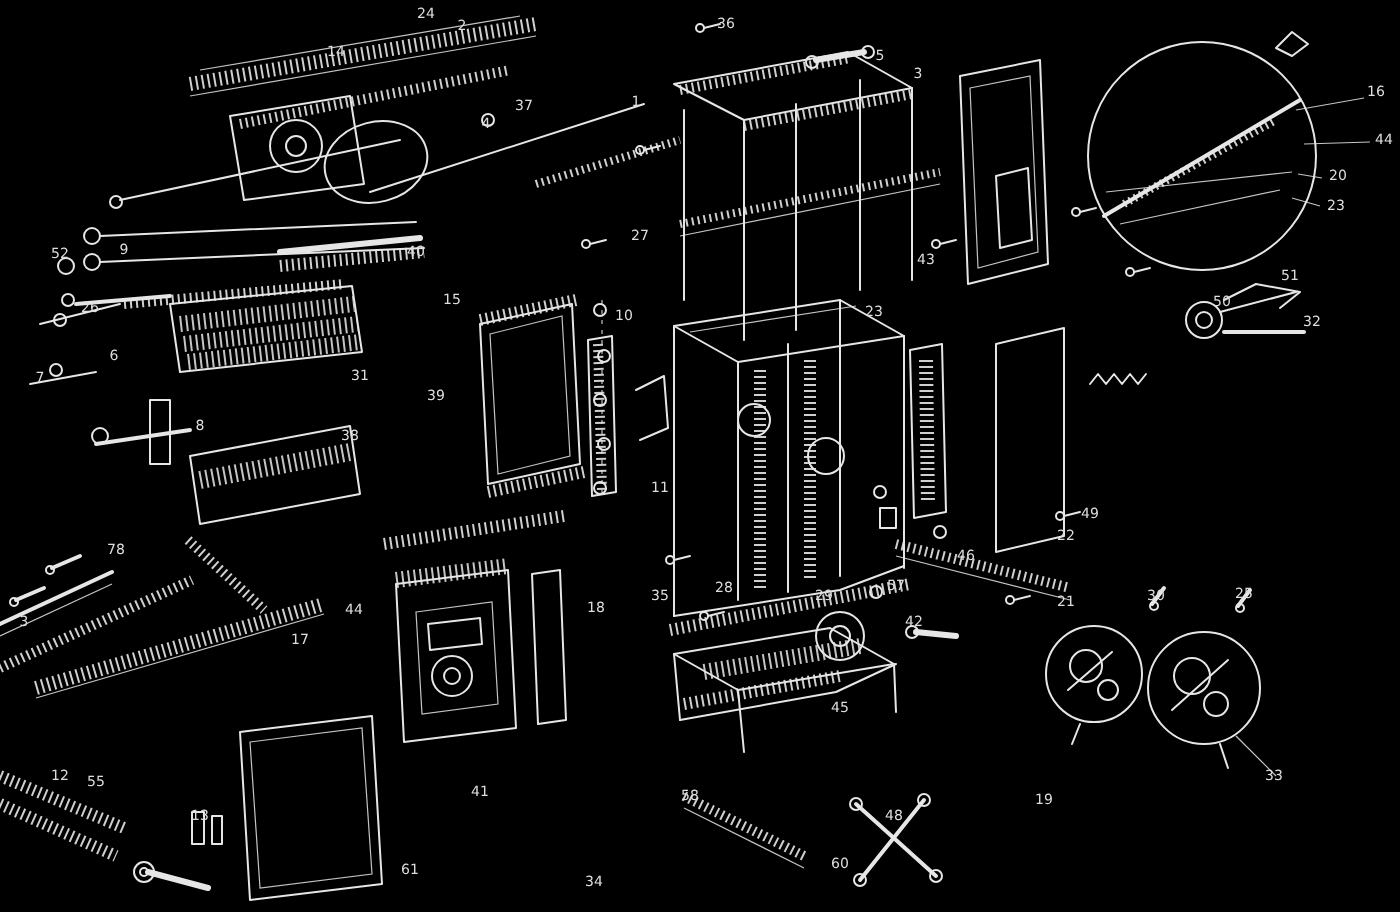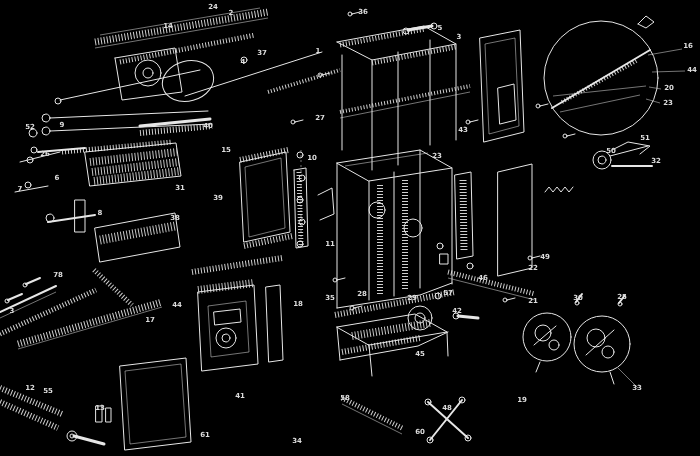--- a/index.html
+++ b/index.html
@@ -1,18 +1,18 @@
 <!DOCTYPE html>
 <html style="--line: #e6e6e6; --label: #dddddd;"><head>
 <meta charset="utf-8">
 <style>
   html,body{margin:0;padding:0;width:700px;height:456px;overflow:hidden;
     background:#000;font-family:"DejaVu Sans",sans-serif;}
   :root{--line:#e6e6e6;--label:#dddddd;}
-  .stage{position:relative;width:700px;height:456px;background:var(--bg,#000);font-weight:bold;}
+  .stage{position:relative;width:700px;height:456px;background:var(--bg,#000);}
   svg{display:block;}
   .ln{fill:none;stroke:var(--line);stroke-width:1;stroke-linecap:round;stroke-linejoin:round;}
   .th{fill:none;stroke:var(--line);stroke-width:.6;opacity:.85;}
   .s2{fill:none;stroke:var(--line);stroke-width:2;stroke-linecap:round;}
   .s3{fill:none;stroke:var(--line);stroke-width:3;stroke-linecap:round;}
   .b4{fill:none;stroke:var(--line);stroke-width:4;stroke-dasharray:1 2;opacity:.9;}
   .b5{fill:none;stroke:var(--line);stroke-width:5;stroke-dasharray:1 2;opacity:.9;}
   .b6{fill:none;stroke:var(--line);stroke-width:6;stroke-dasharray:1 2;opacity:.9;}
   .b7{fill:none;stroke:var(--line);stroke-width:7;stroke-dasharray:1 2;opacity:.9;}
   .b8{fill:none;stroke:var(--line);stroke-width:8;stroke-dasharray:1 2;opacity:.85;}

